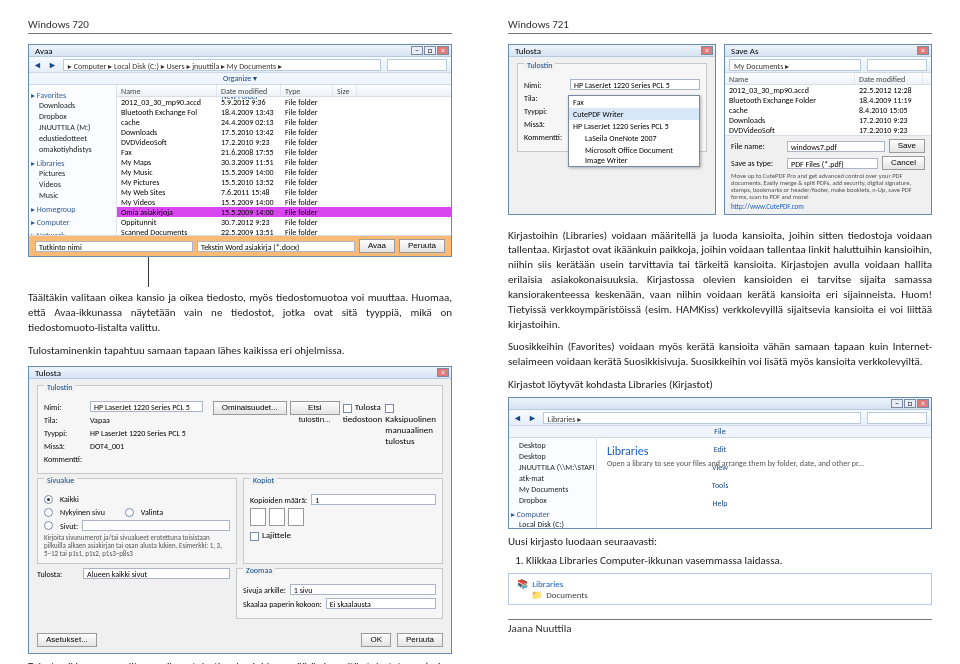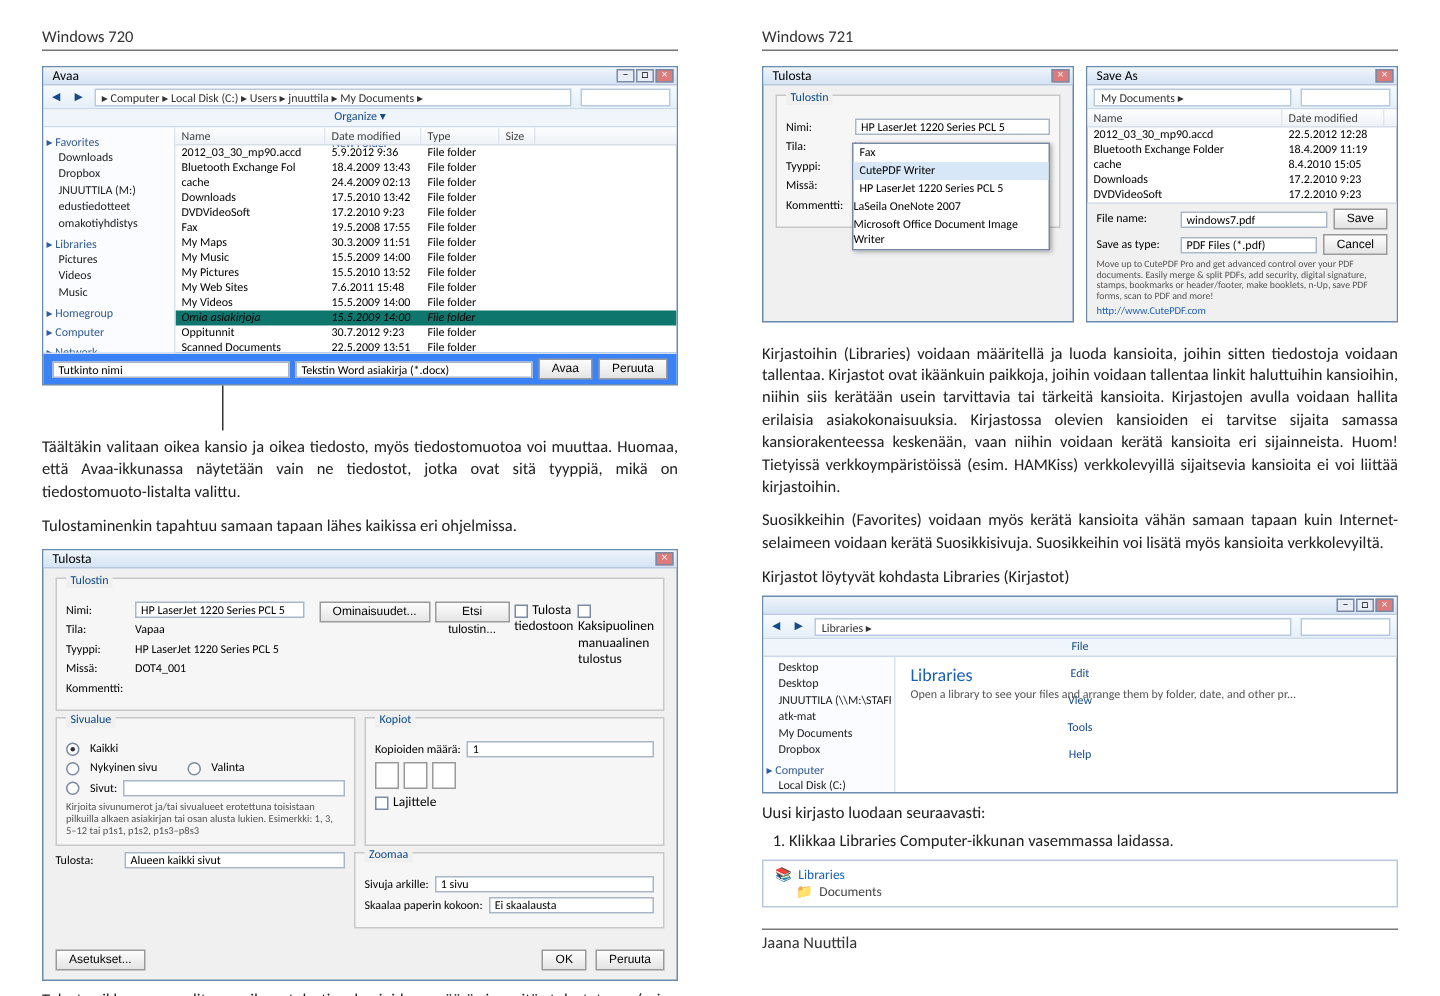--- a/index.html
+++ b/index.html
@@ -31,21 +31,21 @@
   
   .explorer { display: flex; height: 150px; }
   .nav { width: 88px; border-right: 1px solid #dbe3ee; background: #fafcff; overflow: hidden; padding: 2px 2px; }
   .nav .grp { font-size: 8px; color: #335b94; margin-top: 3px; }
   .nav .item { font-size: 8px; color: #222; padding-left: 8px; line-height: 11px; white-space: nowrap; overflow: hidden; text-overflow: clip; }
   .pane { flex: 1; display: flex; flex-direction: column; }
   .cols { display: flex; height: 12px; background: linear-gradient(#fdfefe,#eef2f7); border-bottom: 1px solid #d6dee9; font-size: 8px; color: #444; }
   .cols div { border-right: 1px solid #e1e7ef; padding: 0 4px; line-height: 12px; }
   .list { flex: 1; overflow: hidden; }
   .row { display: flex; font-size: 8px; height: 10px; line-height: 10px; }
-  .row.hl { background: #0f766e; font-style: italic; }
+  .row.hl { background: #d946ef; }
   .row div { padding: 0 4px; white-space: nowrap; overflow: hidden; }
 
   
   .dlg { border: 1px solid #6a8bb0; background: #f0f0f0; font-size: 9px; }
   .dlg .titlebar { background: linear-gradient(#eef4fb,#d5e3f3); }
   .dlg-body { padding: 6px 8px; }
   .fieldset { border: 1px solid #c8c8c8; padding: 4px 6px 6px 6px; margin-bottom: 4px; background: #f6f6f6; }
   .fieldset .legend { font-size: 8px; color: #0a4a8c; position: relative; top: -9px; background: #f0f0f0; display: inline-block; padding: 0 3px; }
   .frow { display: flex; align-items: center; gap: 4px; font-size: 8px; margin-bottom: 3px; }
   .frow label { min-width: 42px; }
@@ -154,21 +154,21 @@
                 <div class="c-size"></div>
               </div>
               <div class="row">
                 <div class="c-name">DVDVideoSoft</div>
                 <div class="c-date">17.2.2010 9:23</div>
                 <div class="c-type">File folder</div>
                 <div class="c-size"></div>
               </div>
               <div class="row">
                 <div class="c-name">Fax</div>
-                <div class="c-date">19.5.2008 17:55</div>
+                <div class="c-date">21.6.2008 17:55</div>
                 <div class="c-type">File folder</div>
                 <div class="c-size"></div>
               </div>
               <div class="row">
                 <div class="c-name">My Maps</div>
                 <div class="c-date">30.3.2009 11:51</div>
                 <div class="c-type">File folder</div>
                 <div class="c-size"></div>
               </div>
               <div class="row">
@@ -209,21 +209,21 @@
               </div>
               <div class="row">
                 <div class="c-name">Scanned Documents</div>
                 <div class="c-date">22.5.2009 13:51</div>
                 <div class="c-type">File folder</div>
                 <div class="c-size"></div>
               </div>
             </div>
         </div>
       </div>
-      <div style="display:flex;gap:4px;padding:3px 6px;align-items:center;background:#3b82f6;border-top:1px solid #d6dee9;">
+      <div style="display:flex;gap:4px;padding:3px 6px;align-items:center;background:#fdba74;border-top:1px solid #d6dee9;">
         <div class="inp" style="flex:1">Tutkinto nimi</div>
         <div class="inp" style="flex:1">Tekstin Word asiakirja (*.docx)</div>
         <button class="btn">Avaa</button>
         <button class="btn">Peruuta</button>
       </div>
     </div>
 
     <div class="callout-line"></div>
 
     <p class="bodytext">Täältäkin valitaan oikea kansio ja oikea tiedosto, myös tiedostomuotoa voi muuttaa. Huomaa, että Avaa-ikkunassa näytetään vain ne tiedostot, jotka ovat sitä tyyppiä, mikä on tiedostomuoto-listalta valittu.</p>
@@ -369,22 +369,22 @@
                 <label>Missä:</label>
               </div>
             <div class="frow">
                 <label>Kommentti:</label>
               </div>
             <div style="position:relative">
               <div style="position:absolute;top:-50px;left:44px;right:0;background:#fff;border:1px solid #7a8aa2;box-shadow:1px 1px 3px rgba(0,0,0,.3);font-size:8px;" id="printer-drop">
                   <div style="padding: 1px 4px;">Fax</div>
                   <div style="padding: 1px 4px; background: rgb(215, 231, 247);">CutePDF Writer</div>
                   <div style="padding: 1px 4px;">HP LaserJet 1220 Series PCL 5</div>
-                  <div style="padding: 1px 0;">LaSeila OneNote 2007</div>
-                  <div style="padding: 1px 0;">Microsoft Office Document Image Writer</div>
+                  <div style="padding: 1px 16px;">LaSeila OneNote 2007</div>
+                  <div style="padding: 1px 16px;">Microsoft Office Document Image Writer</div>
                 </div>
             </div>
           </div>
         </div>
       </div>
 
       <div class="win">
         <div class="titlebar">
             <span class="t">Save As</span>
             <div class="ctl">

